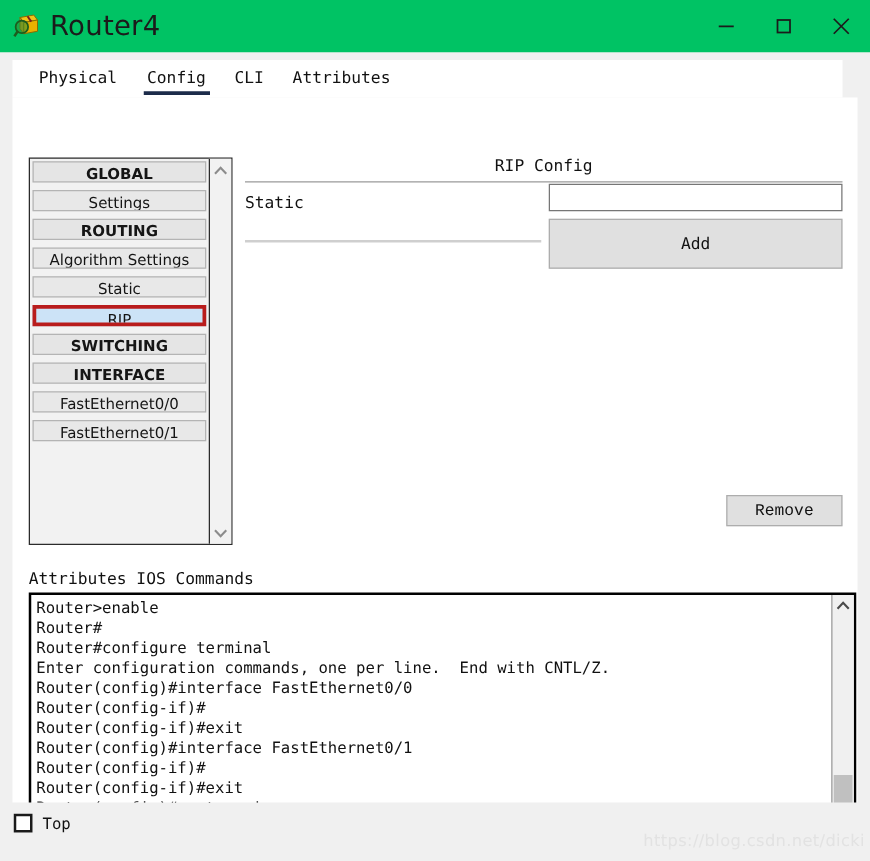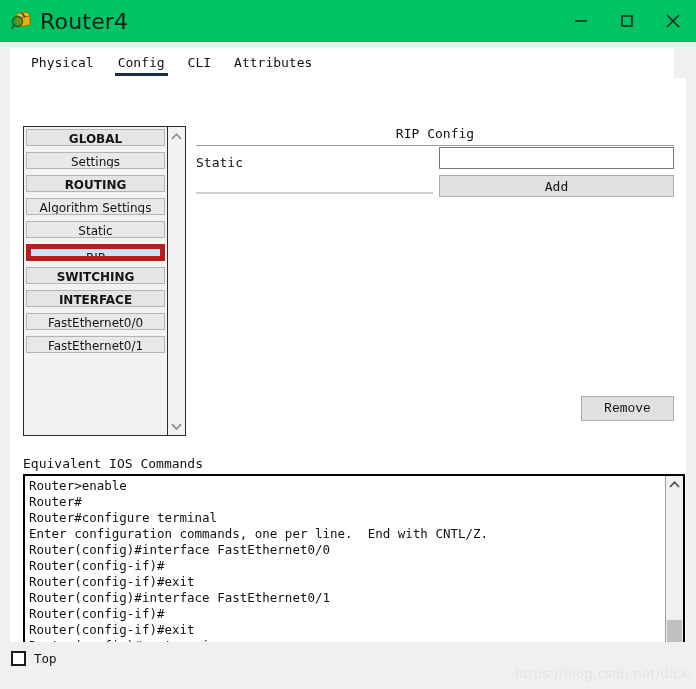--- a/index.html
+++ b/index.html
@@ -142,21 +142,21 @@
     cursor: default;
     white-space: nowrap;
     overflow: hidden;
   }
   .nav-item.group {
     font-weight: bold;
     background: #e5e5e5;
   }
   .nav-item.selected {
     background: #cce3f7;
-    border: 5px solid #b91c1c;
+    border: 3px solid #b91c1c;
   }
   #sidebar-scroll {
     width: 18px;
     border-left: 1px solid #2b2b2b;
     background: #f2f2f2;
     position: relative;
     display: flex;
     flex-direction: column;
     justify-content: space-between;
     align-items: center;
@@ -224,21 +224,21 @@
     font-size: 13px;
     padding: 0 3px;
     outline: none;
     color: #111;
   }
   #add-button {
     position: absolute;
     left: 243px;
     top: 29px;
     width: 235px;
-    height: 22px;
+    height: 40px;
     background: #e0e0e0;
     border: 1px solid #adadad;
     box-sizing: border-box;
     font-family: "DejaVu Sans Mono", monospace;
     font-size: 13px;
     color: #111;
     cursor: default;
   }
   #network-table {
     position: absolute;
@@ -468,21 +468,21 @@
           <div id="network-label">Static</div>
           <div id="network-rule"></div>
           <input id="network-input" type="text" value="" style="">
           <button id="add-button">Add</button>
         </div>
 
 
         <button id="remove-button">Remove</button>
       </div>
 
-      <div id="ios-label">Equivalent IOS Commands</div>
+      <div id="ios-label">Attributes IOS Commands</div>
       <div id="ios-box">
         <div id="ios-text">Router&gt;enable
 Router#
 Router#configure terminal
 Enter configuration commands, one per line.  End with CNTL/Z.
 Router(config)#interface FastEthernet0/0
 Router(config-if)#
 Router(config-if)#exit
 Router(config)#interface FastEthernet0/1
 Router(config-if)#

